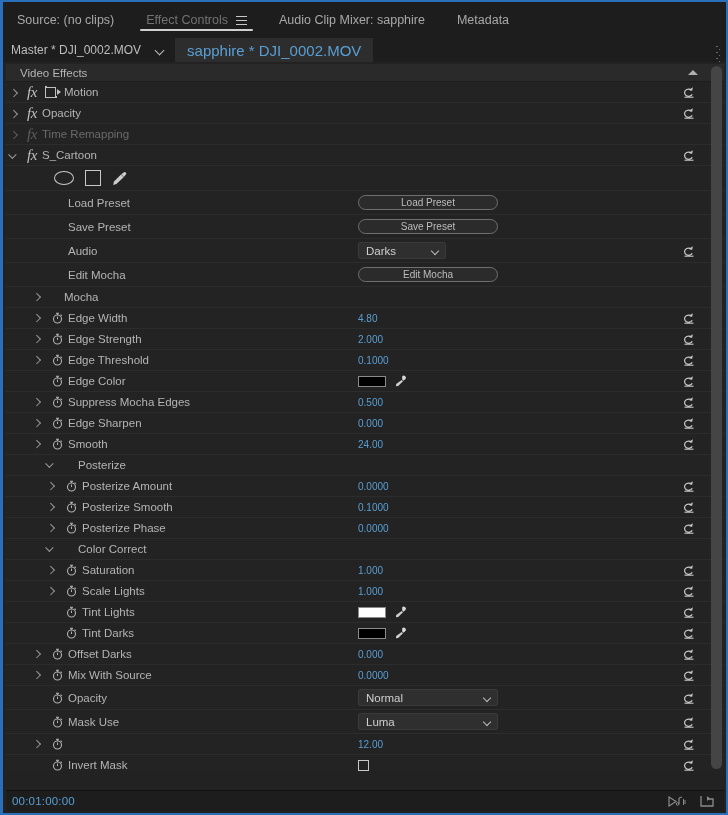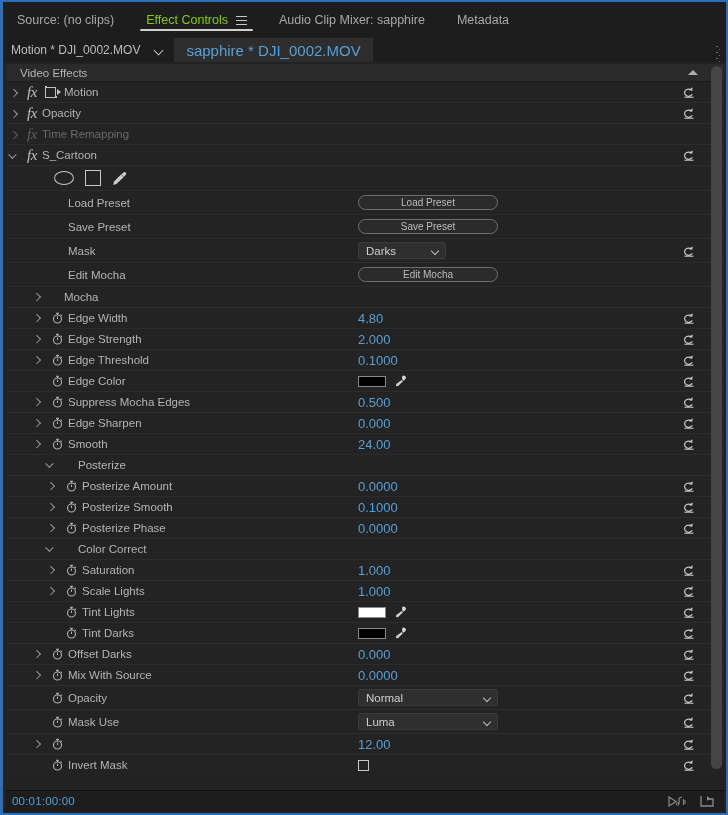--- a/index.html
+++ b/index.html
@@ -23,21 +23,21 @@
   .tabbar{
     height:36px;background:#1d1d1d;display:flex;align-items:stretch;
     padding-left:14px;
   }
   .tab{
     display:flex;align-items:center;gap:8px;
     padding:16px 16px;font-size:12.5px;color:#a8a8a8;
     position:relative;white-space:nowrap;
   }
   .tab.first{padding-left:0;}
-  .tab.active{color:#84cc16;}
+  .tab.active{color:#737373;}
   .tab.active:after{
     content:"";position:absolute;left:10px;right:10px;bottom:7px;height:2px;
     background:#d0d0d0;border-radius:1px;
   }
   .hamburger{display:inline-block;width:11px;height:9px;position:relative;}
   .hamburger i{position:absolute;left:0;right:0;height:1.2px;background:#c8c8c8;}
   .hamburger i:nth-child(1){top:0;}
   .hamburger i:nth-child(2){top:4px;}
   .hamburger i:nth-child(3){top:8px;}
 
@@ -130,21 +130,21 @@
     flex:0 0 18px;display:flex;align-items:center;justify-content:center;
   }
   .stopwatch svg{display:block;}
 
   .lbl{white-space:nowrap;}
   .lbl.head{color:#b4b4b4;}
 
   .ctrl{position:absolute;left:352px;top:0;bottom:0;display:flex;align-items:center;}
   .val{
     position:absolute;left:352px;top:0;bottom:0;display:flex;align-items:center;
-    color:#5a9fd4;font-size:13px;
+    color:#5a9fd4;font-size:10px;
   }
 
   .btn{
     width:140px;height:15px;border:1px solid #6f6f6f;border-radius:8px;
     background:#2b2b2b;color:#bdbdbd;font-size:10px;
     display:flex;align-items:center;justify-content:center;
     box-sizing:border-box;
   }
 
   .select{
@@ -223,21 +223,21 @@
       </div>
       <div class="tab">
         <span>Audio Clip Mixer: sapphire</span>
       </div>
       <div class="tab">
         <span>Metadata</span>
       </div>
     </div>
 
   <div class="clipbar">
-    <span class="clip-master">Motion * DJI_0002.MOV</span>
+    <span class="clip-master">Master * DJI_0002.MOV</span>
     <span class="chev-down"></span>
     <span class="clip-sel">sapphire * DJI_0002.MOV</span>
     <span class="grip">
       <i></i>
         <i></i>
         <i></i>
         <i></i>
         <i></i>
         <i></i>
     </span>
@@ -312,21 +312,21 @@
             <span class="btn">Load Preset</span>
           </span>
         </div>
         <div class="row tall">
           <span style="position:absolute;left:62px;top:0;bottom:0;display:flex;align-items:center;" class="lbl">Save Preset</span>
           <span class="ctrl">
             <span class="btn">Save Preset</span>
           </span>
         </div>
         <div class="row tall">
-          <span style="position:absolute;left:62px;top:0;bottom:0;display:flex;align-items:center;" class="lbl">Mask</span>
+          <span style="position:absolute;left:62px;top:0;bottom:0;display:flex;align-items:center;" class="lbl">Audio</span>
           <span class="ctrl">
             <span class="select">
               <span>Darks</span>
               <span class="cd"></span>
             </span>
           </span>
           <span class="reset" style="top:5px">
             <svg width="14" height="14" viewBox="0 0 14 14">
               <path d="M9.5 5.2 A4 3.6 0 1 0 10.2 9.2" fill="none" stroke="#c8c8c8" stroke-width="1.2"></path>
               <path d="M10.8 2.2 L10.2 5.8 L6.7 5.0 Z" fill="#c8c8c8"></path>

